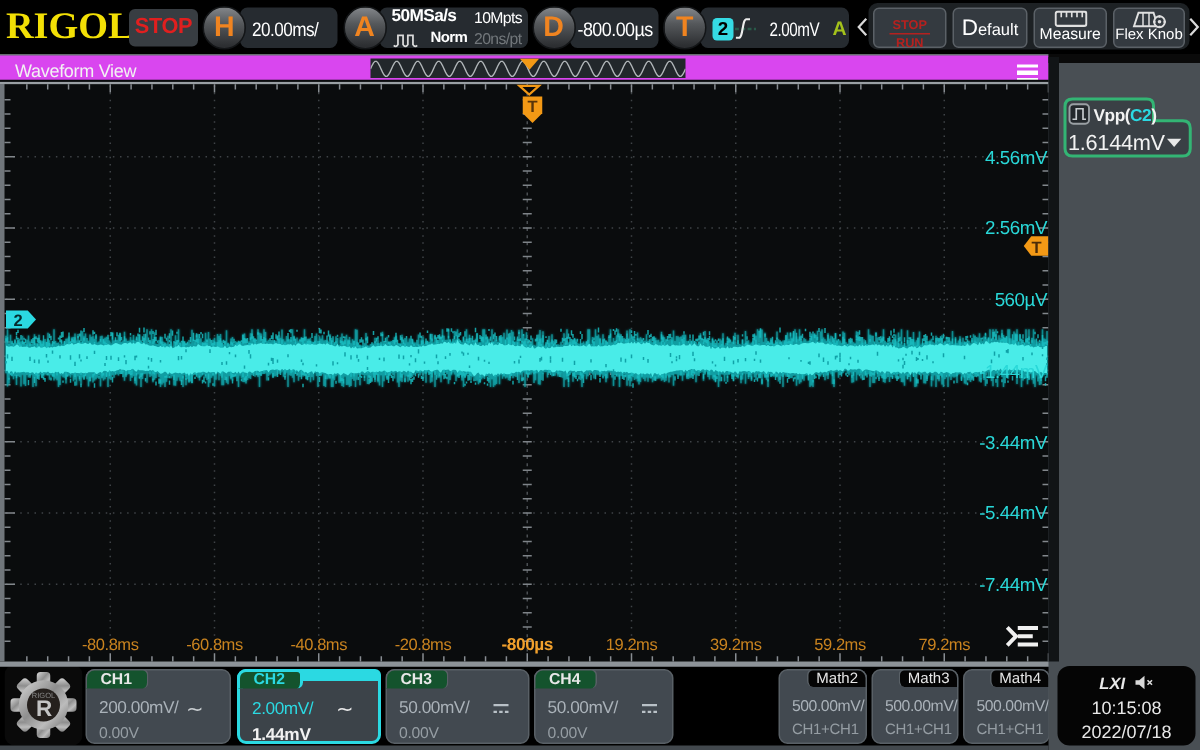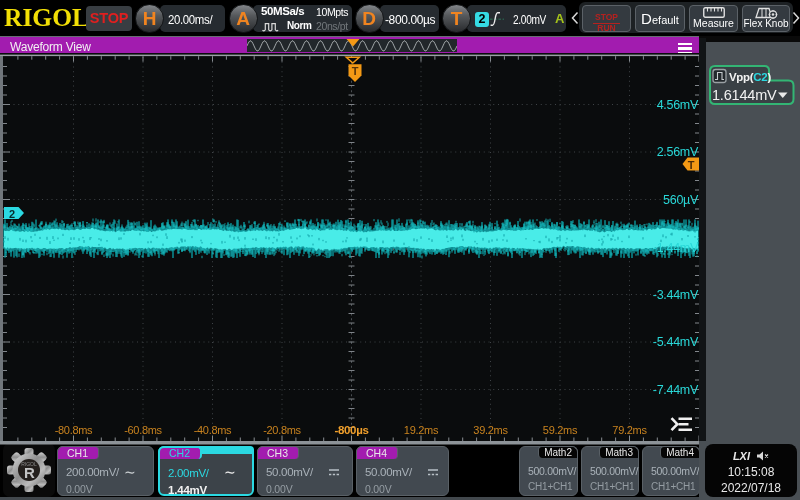--- a/index.html
+++ b/index.html
@@ -10,39 +10,39 @@
   font-family:"Liberation Serif", serif; font-weight:bold; font-size:25px; line-height:29px;
   color:#f2df05; transform:scaleX(1.02); transform-origin:left; }
 .stopbox { position:absolute; left:86px; top:6px; width:46px; height:25px; background:#383d42;
   border-radius:4px; color:#e01f1f; font-size:14.5px; font-weight:bold; text-align:center; line-height:25px; letter-spacing:-0.2px; }
 .grp { position:absolute; top:5px; height:27px; background:#262b30; border-radius:5px; }
 .circ { position:absolute; top:4px; width:29px; height:29px; border-radius:50%;
   background:linear-gradient(#7d8084 5%, #55585b 40%, #2c2e31 95%);
   border:1px solid #131517; text-align:center; line-height:27px;
   color:#f08420; font-size:19px; font-weight:bold; z-index:3; }
 .gtext { position:absolute; color:#fff; font-size:13.5px; letter-spacing:-0.4px; }
-#tabrow { position:absolute; left:0; top:36px; width:702px; height:18.5px; background:#a21caf;
+#tabrow { position:absolute; left:0; top:36px; width:702px; height:18.5px; background:#d946ef;
   border-top:1.5px solid #676d72; border-right:2px solid #8a9095; }
 #tabrow .wvt { position:absolute; left:10px; top:2.5px; color:#f2f2f2; font-size:12px; letter-spacing:-0.2px; }
 #navstrip { position:absolute; left:247px; top:1.8px; width:210px; height:13.5px; background:#22272b; }
 #hamb { position:absolute; left:677.5px; top:6.3px; width:14.5px; }
 #hamb div { height:2.2px; background:#fff; margin-bottom:2.0px; }
 #sidebar { position:absolute; left:699px; top:36px; width:101px; height:464px; background:#494f54; z-index:5; }
 #rpanel { position:absolute; left:7px; top:6px; width:92px; height:395px; background:#31373c;
   border:1px solid #15181a; border-radius:5px; overflow:hidden; }
 #rphead { height:17px; background:#4b5257; color:#fff; font-size:11.5px; font-weight:bold;
   text-align:center; line-height:18px; border-bottom:2px solid #15181a; }
 #lxibox { position:absolute; left:6px; top:408px; width:92px; height:53px; background:#050505;
   border-radius:8px; color:#e8e8e8; text-align:center; }
 #botbar { position:absolute; left:0; top:441px; width:699px; height:59px; background:#000; }
 #botbar .gray { position:absolute; left:0; top:55.5px; width:699px; height:3.5px; background:#42484d; }
 .chbox { position:absolute; top:4.5px; height:50px; background:#424950; border-radius:6px;
   border:1px solid #596066; }
-.chtab { position:absolute; left:-1px; top:-1px; height:13px; background:#a21caf; color:#e8e8e8;
-  font-size:10.5px; font-weight:normal; line-height:12px; padding:0 10px 0 9px;
+.chtab { position:absolute; left:-1px; top:-1px; height:13px; background:#14532d; color:#e8e8e8;
+  font-size:10.5px; font-weight:bold; line-height:12px; padding:0 10px 0 9px;
   border:1px solid #596066; border-bottom:none; border-radius:6px 4px 4px 0; }
 .mtab { position:absolute; right:-1px; top:-1px; height:12px; background:#050505; color:#e8e8e8;
   font-size:10px; line-height:11px; padding:0 5px; border:1px solid #596066; border-bottom:none;
   border-radius:4px 6px 0 4px; }
 .r1 { position:absolute; left:8px; top:19.5px; font-size:11.5px; letter-spacing:-0.3px; color:#aab2b9; }
 .r2 { position:absolute; left:8px; top:36px; font-size:10.5px; letter-spacing:-0.2px; color:#959da3; }
 svg text { font-family:"Liberation Sans", sans-serif; }
 </style></head>
 <body>
 

